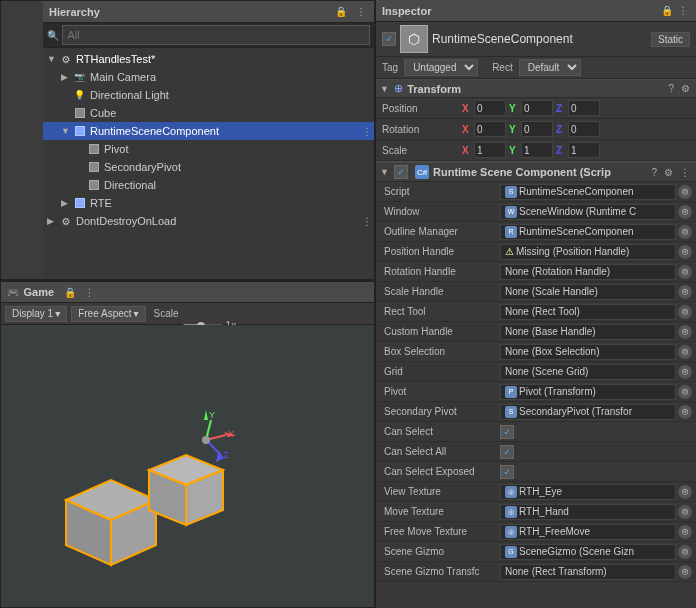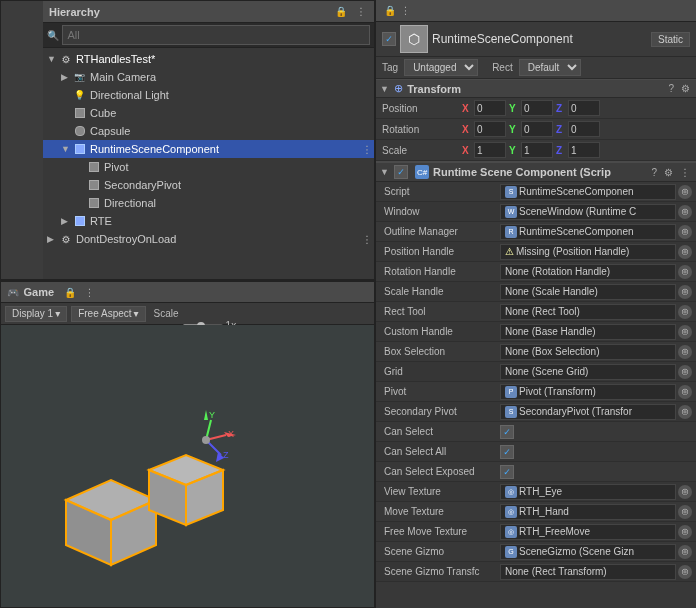--- a/index.html
+++ b/index.html
@@ -532,27 +532,20 @@
         </div>
 
         <div class="tree-item" style="padding-left:18px;">
           <span class="tree-arrow" style="width:12px;"></span>
           <span class="tree-icon">
               <div class="cube-icon"></div>
             </span>
           <span class="tree-label">Cube</span>
         </div>
 
-        <div class="tree-item" style="padding-left:18px;">
-          <span class="tree-arrow" style="width:12px;"></span>
-          <span class="tree-icon">
-              <div class="cube-icon" style="border-radius:4px;"></div>
-            </span>
-          <span class="tree-label">Capsule</span>
-        </div>
 
         <div class="tree-item selected" style="padding-left:18px;">
           <span class="tree-arrow">▼</span>
           <span class="tree-icon">
               <div class="cube-icon" style="background:#88aaff;border-color:#aaccff;"></div>
             </span>
           <span class="tree-label bold">RuntimeSceneComponent</span>
           <button class="icon-btn" style="margin-left:auto;">⋮</button>
         </div>
 
@@ -664,20 +657,21 @@
               <polygon points="12,12 18,18 10,22" fill="#55e"></polygon>
             </g>
           </svg>
         </div>
       </div>
     </div>
   </div>
 
   <div class="right-side">
     <div class="inspector-header">
+      <span class="inspector-title">Inspector</span>
       <button class="icon-btn">🔒</button>
       <button class="icon-btn">⋮</button>
     </div>
 
     <div class="inspector-content">
 
       <div class="component-header-bar">
 
         <div class="checkbox-cell">✓</div>
 

